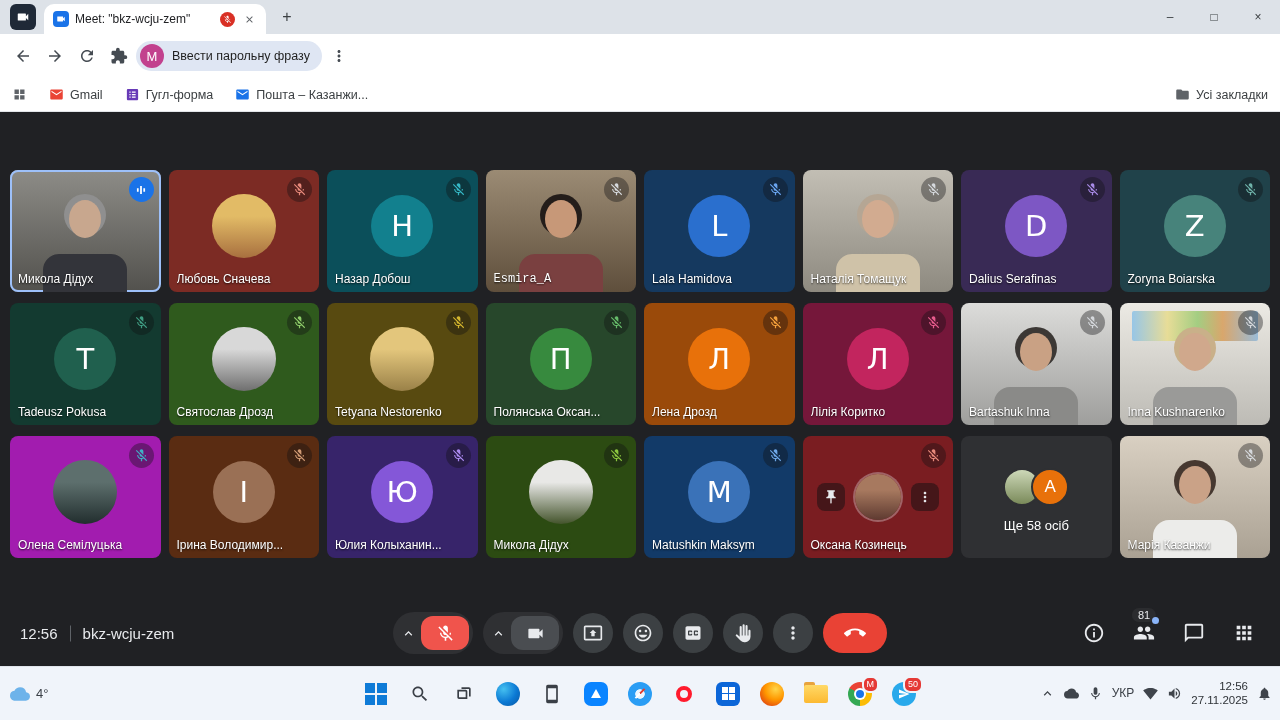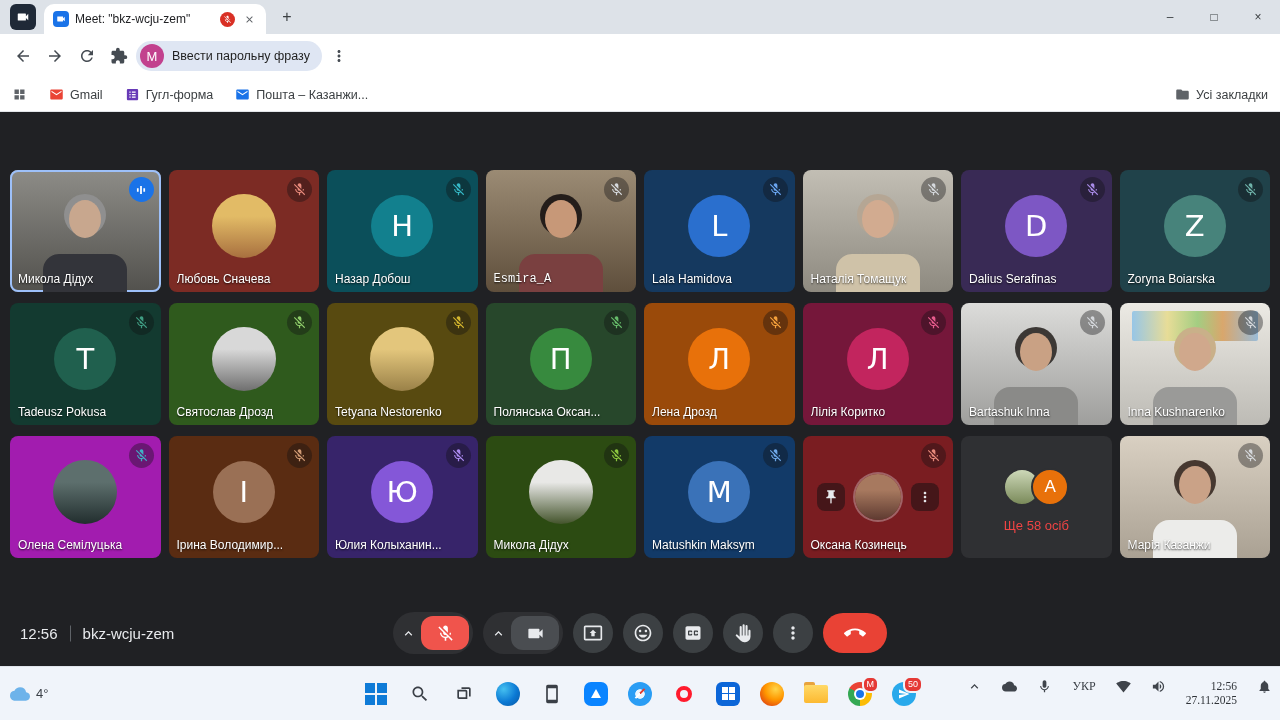--- a/index.html
+++ b/index.html
@@ -51,21 +51,21 @@
     background:linear-gradient(90deg,#8fc3e8,#e8dc90 28%,#9ccb78 52%,#d8a060 72%,#92b8d8);}
   .kind-letter .letter-circle{display:flex;position:absolute;left:50%;top:50%;transform:translate(-50%,-58%);width:62px;height:62px;border-radius:50%;align-items:center;justify-content:center;}
   .letter{font-size:29px;color:#fff;font-family:"DejaVu Sans",sans-serif;}
   .kind-avatar .avatar-circle{display:block;position:absolute;left:50%;top:50%;transform:translate(-50%,-58%);width:64px;height:64px;border-radius:50%;}
   .kind-hover .hover-controls{display:flex;position:absolute;inset:0;align-items:center;justify-content:center;gap:10px;}
   .hc{width:28px;height:28px;border-radius:8px;background:rgba(15,16,18,.5);color:#e8eaed;font-size:16px;}
   .hc-avatar{width:46px;height:46px;border-radius:50%;box-shadow:0 0 0 2px rgba(232,234,237,.4);opacity:.85;}
   .kind-more .more-avatars{display:flex;position:absolute;top:32px;left:50%;transform:translateX(-50%);}
   .ma{width:38px;height:38px;border-radius:50%;border:2px solid #2f3033;display:flex;align-items:center;justify-content:center;}
   .ma-letter{margin-left:-10px;color:#fff;font-size:17px;}
-  .kind-more .more-label{display:block;position:absolute;left:0;right:0;top:82px;text-align:center;font-size:13px;color:#ef4444;}
+  .kind-more .more-label{display:block;position:absolute;left:0;right:0;top:82px;text-align:center;font-size:13px;color:#ffffff;}
   .mic-badge{position:absolute;top:7px;right:7px;width:25px;height:25px;border-radius:50%;background:rgba(15,16,18,.38);font-size:15px;}
   .speak-badge{position:absolute;top:7px;right:7px;width:25px;height:25px;border-radius:50%;background:#1a73e8;color:#fff;font-size:14px;}
   .name{position:absolute;left:8px;right:30px;bottom:6px;font-size:12px;color:#fff;text-shadow:0 1px 2px rgba(0,0,0,.8);white-space:nowrap;overflow:hidden;text-overflow:ellipsis;}
 
   .meetbar{position:absolute;left:0;right:0;bottom:0;height:66px;}
   .bar-left{position:absolute;left:20px;top:50%;transform:translateY(-50%);display:flex;align-items:center;gap:12px;color:#e8eaed;font-size:15px;}
   .bar-sep{width:1px;height:16px;background:#5f6368;}
   .controls{position:absolute;left:50%;top:50%;transform:translate(-50%,-50%);display:flex;align-items:center;gap:10px;}
   .ctl-combo{display:flex;align-items:center;background:#2f3033;border-radius:21px;padding:4px;gap:2px;}
   .combo-arrow{width:22px;height:34px;color:#e8eaed;display:flex;align-items:center;justify-content:center;font-size:15px;}
@@ -97,21 +97,21 @@
   .store-grid i{background:#fff;}
   .firefox-ball{width:24px;height:24px;border-radius:50%;background:radial-gradient(circle at 65% 30%,#ffd54a,#ff9800 45%,#e8590c 75%,#b83a0a);}
   .folder-icon{position:relative;width:24px;height:18px;}
   .folder-icon::before{content:"";position:absolute;top:-3px;left:0;width:11px;height:6px;background:#e8a33d;border-radius:2px 2px 0 0;}
   .folder-icon::after{content:"";position:absolute;inset:0;background:linear-gradient(#ffd967,#fcb931);border-radius:2px;}
   .chrome-ball{position:relative;width:24px;height:24px;border-radius:50%;background:conic-gradient(from -60deg,#ea4335 0 120deg,#fbbc05 0 240deg,#34a853 0 360deg);}
   .chrome-ball .cw{position:absolute;left:50%;top:50%;transform:translate(-50%,-50%);width:12px;height:12px;border-radius:50%;background:#fff;}
   .chrome-ball .cb{position:absolute;left:50%;top:50%;transform:translate(-50%,-50%);width:8px;height:8px;border-radius:50%;background:#1a73e8;}
   .tg-ball{width:24px;height:24px;border-radius:50%;background:#29a9eb;color:#fff;font-size:12px;}
   .tb-badge{position:absolute;top:1px;right:0;min-width:10px;background:#e53935;color:#fff;font-size:9px;line-height:1;padding:2px 3px;border-radius:7px;border:2px solid #f0f4fa;text-align:center;}
-  .tb-right{position:absolute;right:8px;top:50%;transform:translateY(-50%);display:flex;align-items:flex-start;gap:20px;color:#3a3f46;font-family:Liberation Serif, serif;}
+  .tb-right{position:absolute;right:8px;top:50%;transform:translateY(-50%);display:flex;align-items:center;gap:9px;color:#3a3f46;}
   .tray-ic{font-size:15px;color:#3f444b;}
   .tray-lang{font-size:12px;}
   .tray-clock{display:flex;flex-direction:column;align-items:flex-end;font-size:11.5px;line-height:1.3;color:#2f3338;}
 </style>
 </head>
 <body>
 
 <div id="screen">
 
   <header class="browser">
@@ -619,20 +619,44 @@
             <svg viewBox="0 0 24 24">
               <path d="M12 8c1.1 0 2-.9 2-2s-.9-2-2-2-2 .9-2 2 .9 2 2 2zm0 2c-1.1 0-2 .9-2 2s.9 2 2 2 2-.9 2-2-.9-2-2-2zm0 6c-1.1 0-2 .9-2 2s.9 2 2 2 2-.9 2-2-.9-2-2-2z" fill="currentColor"></path>
             </svg>
           </button>
         <button class="ctl-end" data-icon="call-end">
             <svg viewBox="0 0 24 24">
               <path d="M12 9c-1.6 0-3.15.25-4.6.72v3.1c0 .39-.23.74-.56.9-.98.49-1.87 1.12-2.66 1.85-.18.18-.43.28-.7.28-.28 0-.53-.11-.71-.29L.29 13.08a.956.956 0 0 1-.29-.7c0-.28.11-.53.29-.71C3.34 8.78 7.46 7 12 7s8.66 1.78 11.71 4.67c.18.18.29.43.29.71 0 .28-.11.53-.29.7l-2.48 2.48c-.18.18-.43.29-.71.29-.27 0-.52-.1-.7-.28-.79-.73-1.68-1.36-2.66-1.85a.996.996 0 0 1-.56-.9v-3.1C15.15 9.25 13.6 9 12 9z" fill="currentColor"></path>
             </svg>
           </button>
       </div>
+      <div class="bar-right">
+        <button class="rbtn" data-icon="info">
+            <svg viewBox="0 0 24 24">
+              <path d="M11 7h2v2h-2zm0 4h2v6h-2zm1-9C6.48 2 2 6.48 2 12s4.48 10 10 10 10-4.48 10-10S17.52 2 12 2zm0 18c-4.41 0-8-3.59-8-8s3.59-8 8-8 8 3.59 8 8-3.59 8-8 8z" fill="currentColor"></path>
+            </svg>
+          </button>
+        <button class="rbtn" data-icon="group">
+          <span class="count-badge">81</span>
+          <span class="unread-dot"></span>
+        <svg viewBox="0 0 24 24">
+              <path d="M16 11c1.66 0 2.99-1.34 2.99-3S17.66 5 16 5c-1.66 0-3 1.34-3 3s1.34 3 3 3zm-8 0c1.66 0 2.99-1.34 2.99-3S9.66 5 8 5C6.34 5 5 6.34 5 8s1.34 3 3 3zm0 2c-2.33 0-7 1.17-7 3.5V19h14v-2.5c0-2.33-4.67-3.5-7-3.5zm8 0c-.29 0-.62.02-.97.05 1.16.84 1.97 1.97 1.97 3.45V19h6v-2.5c0-2.33-4.67-3.5-7-3.5z" fill="currentColor"></path>
+            </svg>
+          </button>
+        <button class="rbtn" data-icon="chat">
+            <svg viewBox="0 0 24 24">
+              <path d="M20 2H4c-1.1 0-1.99.9-1.99 2L2 22l4-4h14c1.1 0 2-.9 2-2V4c0-1.1-.9-2-2-2zm0 14H5.17L4 17.17V4h16v12z" fill="currentColor"></path>
+            </svg>
+          </button>
+        <button class="rbtn" data-icon="apps">
+            <svg viewBox="0 0 24 24">
+              <path d="M4 8h4V4H4v4zm6 12h4v-4h-4v4zm-6 0h4v-4H4v4zm0-6h4v-4H4v4zm6 0h4v-4h-4v4zm6-10v4h4V4h-4zm-6 4h4V4h-4v4zm6 6h4v-4h-4v4zm0 6h4v-4h-4v4z" fill="currentColor"></path>
+            </svg>
+          </button>
+      </div>
     </footer>
   </main>
 
   <div class="taskbar">
     <div class="tb-left">
       <span class="tb-weather-icon" data-icon="cloud">
           <svg viewBox="0 0 24 24">
             <path d="M19.35 10.04A7.49 7.49 0 0 0 12 4C9.11 4 6.6 5.64 5.35 8.04A5.994 5.994 0 0 0 0 14c0 3.31 2.69 6 6 6h13c2.76 0 5-2.24 5-5 0-2.64-2.05-4.78-4.65-4.96z" fill="currentColor"></path>
           </svg>
         </span>

